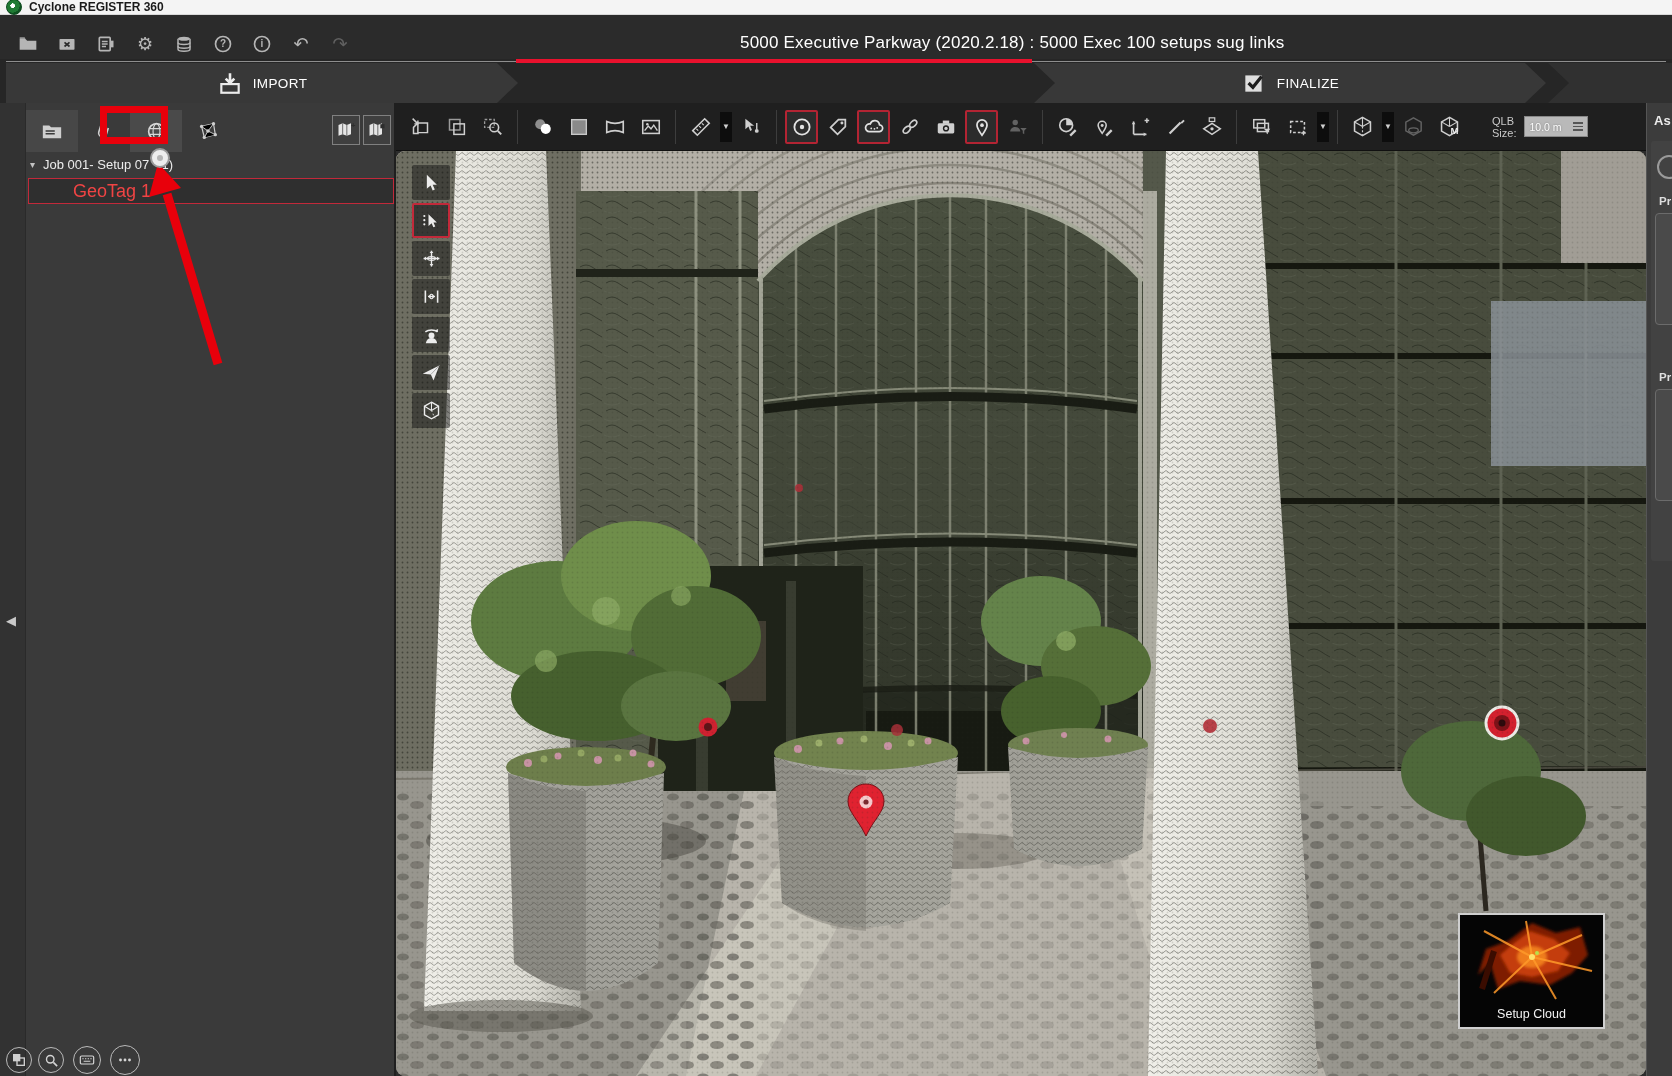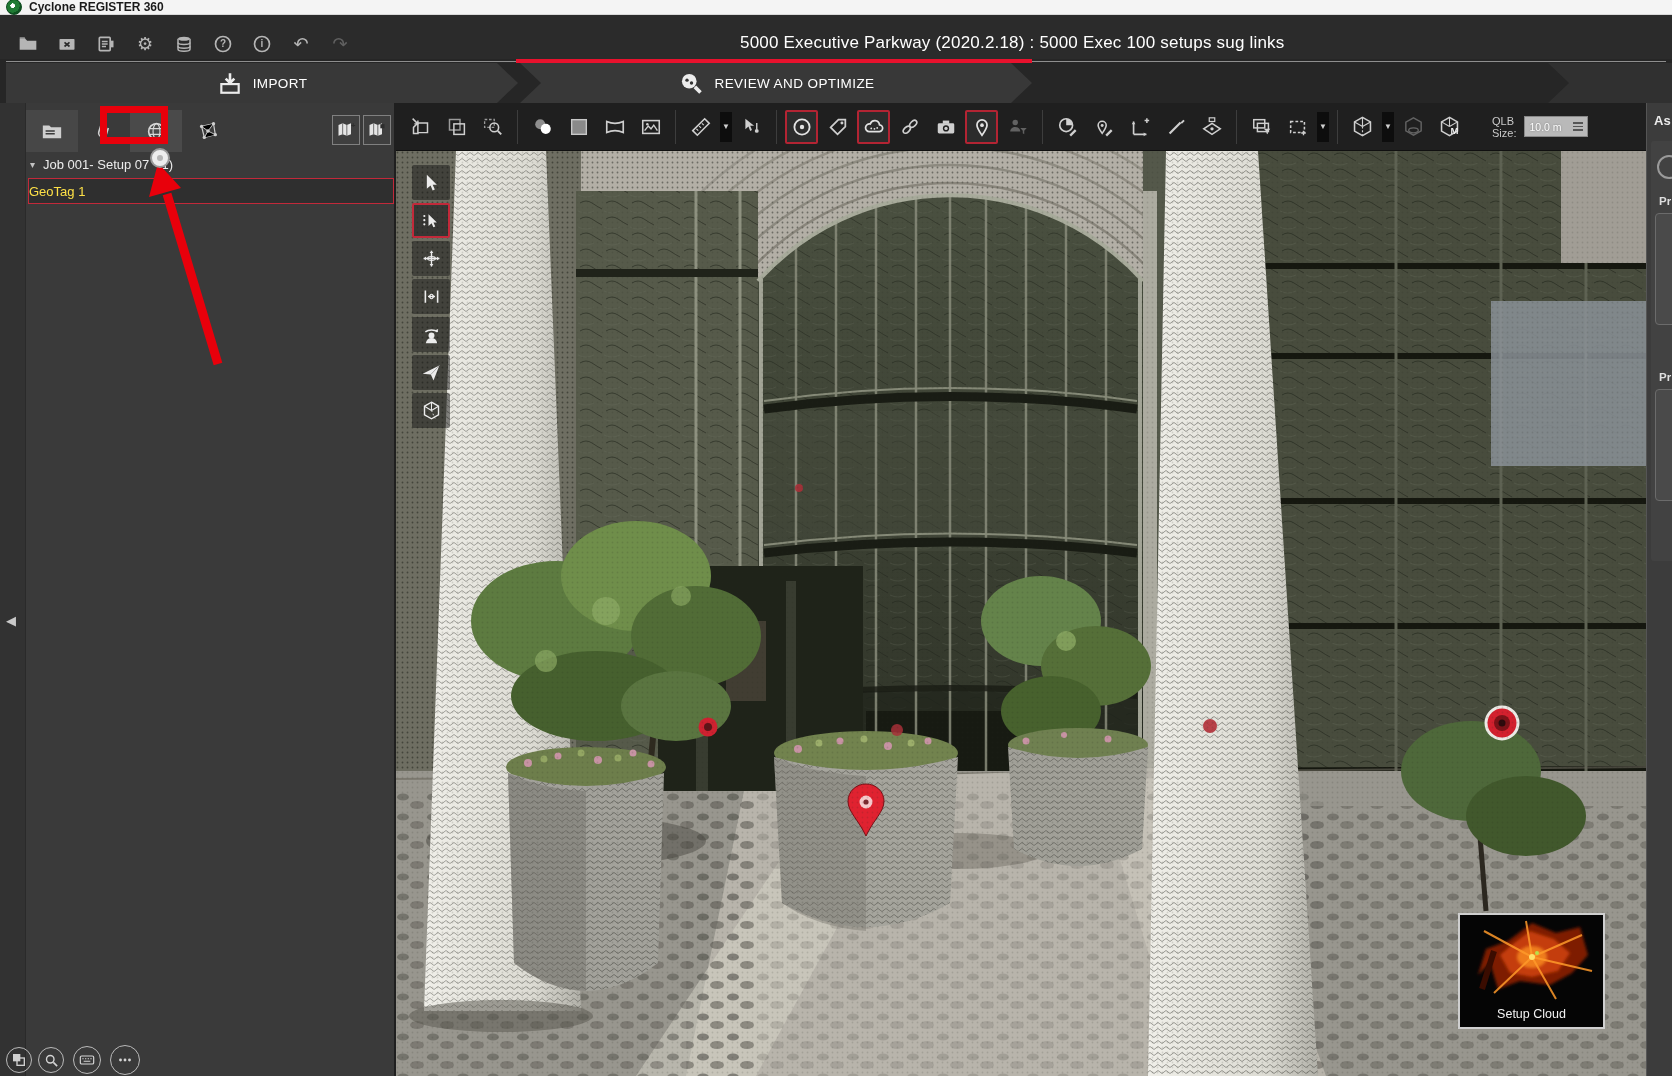--- a/index.html
+++ b/index.html
@@ -34,21 +34,21 @@
   .leftrail{position:absolute;left:0;top:0;width:26px;height:973px;background:#323232;border-right:1px solid #2a2a2a;}
   .collapse-handle{position:absolute;left:6px;top:510px;color:#c9c9c9;font-size:13px;cursor:pointer;}
   .ltabs{position:absolute;left:26px;top:6px;height:44px;display:flex;align-items:center;}
   .ltab{width:52px;height:42px;display:flex;align-items:center;justify-content:center;color:#cfcfcf;cursor:pointer;}
   .ltab.active{background:#474747;}
   .ltab.hover{background:#4a4a4a;}
   .mapbtns{position:absolute;left:332px;top:12px;display:flex;gap:3px;}
   .mapbtn{width:28px;height:30px;background:#3f3f3f;border:1px solid #808080;display:flex;align-items:center;justify-content:center;color:#e2e2e2;cursor:pointer;}
   .treerow{position:absolute;left:26px;top:49px;width:370px;height:25px;display:flex;align-items:center;color:#ececec;font-size:13px;gap:8px;padding-left:4px;cursor:pointer;}
   .caret{color:#c2c2c2;font-size:10px;}
-  .geotagrow{position:absolute;left:28px;top:75px;width:366px;height:26px;background:#2f2f2f;border:1.5px solid #c2293a;color:#fde047;font-size:13px;display:flex;align-items:center;cursor:pointer;}
+  .geotagrow{position:absolute;left:28px;top:75px;width:366px;height:26px;background:#2f2f2f;border:1.5px solid #c2293a;color:#ef4444;font-size:18px;display:flex;align-items:center;padding-left:44px;cursor:pointer;}
   .bottombtns{position:absolute;left:0px;top:940px;width:200px;height:33px;}
   .cbtn{position:absolute;border:1.5px solid #b9b9b9;border-radius:50%;display:flex;align-items:center;justify-content:center;color:#d5d5d5;cursor:pointer;background:transparent;}
 
   
   .annotrect{position:absolute;left:100px;top:3px;width:68px;height:38px;border:7px solid #e8000b;z-index:31;pointer-events:none;}
   .annotsvg{position:absolute;left:0;top:0;width:396px;height:400px;z-index:30;pointer-events:none;}
 
   
   .vtoolbar{position:absolute;left:396px;top:103px;width:1250px;height:48px;background:#1f1f1f;display:flex;align-items:center;padding-left:8px;gap:3px;border-bottom:1px solid #101010;}
   .tbtn{width:33px;height:34px;display:flex;align-items:center;justify-content:center;color:#cfcfcf;border:1px solid transparent;border-radius:2px;cursor:pointer;flex:0 0 auto;}
@@ -63,21 +63,21 @@
 
   
   .rightstrip{position:absolute;left:1646px;top:103px;width:26px;height:973px;background:#3c3c3c;border-left:1px solid #555;overflow:hidden;}
   .rs-label{color:#ececec;font-size:13px;font-weight:bold;margin:10px 0 0 7px;}
   .rs-sub{position:absolute;left:4px;top:38px;width:30px;height:420px;background:#424242;border-radius:3px;}
   .rs-circle{position:absolute;left:10px;top:52px;width:24px;height:24px;border:2px solid #9a9a9a;border-radius:50%;}
   .rs-pr{position:absolute;left:12px;color:#dedede;font-size:11.5px;font-weight:bold;}
   .rs-box{position:absolute;left:8px;width:26px;background:#4a4a4a;border:1px solid #6b6b6b;border-radius:4px 0 0 4px;}
 
   
-  .scene{position:absolute;left:396px;top:151px;width:1250px;height:925px;background:#8f8c84;overflow:hidden;}
+  .scene{position:absolute;left:396px;top:151px;width:1250px;height:925px;background:#8f8c84;overflow:hidden;border-radius:9px;}
   .viewtools{position:absolute;left:16px;top:14px;display:flex;flex-direction:column;gap:3px;z-index:20;}
   .vbtn{width:38px;height:35px;background:rgba(22,22,22,.5);display:flex;align-items:center;justify-content:center;color:#ececec;border-radius:2px;cursor:pointer;}
   .vbtn.active{border:2px solid #c2293a;background:rgba(40,40,40,.78);}
   .thumb{position:absolute;left:1062px;top:762px;width:147px;height:116px;background:#050505;border:2px solid #cfcfcf;z-index:21;cursor:pointer;}
   .thumblabel{position:absolute;left:0;bottom:6px;width:100%;text-align:center;color:#f2f2f2;font-size:12.5px;}
 </style>
 </head>
 <body>
 
 <div id="app">
@@ -134,28 +134,26 @@
 
   <div class="tabsbar">
     <div class="tabs-topline"></div>
     <div class="wtab tab-import">
       <svg width="26" height="26" viewBox="0 0 24 24">
           <rect x="4" y="13" width="16" height="8" fill="none" stroke="#ececec" stroke-width="2"></rect>
           <path d="M12 3v9m-4-4l4 4 4-4" fill="none" stroke="#ececec" stroke-width="2.4"></path>
         </svg>
       <span>IMPORT</span>
     </div>
-    <div class="wtab tab-review">
-      <svg width="27" height="27" viewBox="0 0 24 24">
-          <circle cx="10" cy="10" r="6.5" fill="#ececec"></circle>
-          <circle cx="8" cy="9" r="1.5" fill="#333"></circle>
-          <circle cx="12" cy="11.5" r="1.5" fill="#333"></circle>
-          <path d="M15 15l5 5" stroke="#ececec" stroke-width="3.2"></path>
-        </svg>
-      <span>REVIEW AND OPTIMIZE</span>
+    <div class="wtab tab-finalize">
+      <svg width="26" height="26" viewBox="0 0 24 24">
+          <rect x="4" y="5" width="15" height="15" fill="#dedede"></rect>
+          <path d="M7 12l4 4 8-10" fill="none" stroke="#1e1e1e" stroke-width="3"></path>
+        </svg>
+      <span>FINALIZE</span>
     </div>
     <div class="wtab tab-ghost"></div>
     <div class="redline"></div>
   </div>
 
   <div class="leftpanel">
     <div class="leftrail">
       <span class="collapse-handle">◀</span>
     </div>
     <div class="ltabs">

